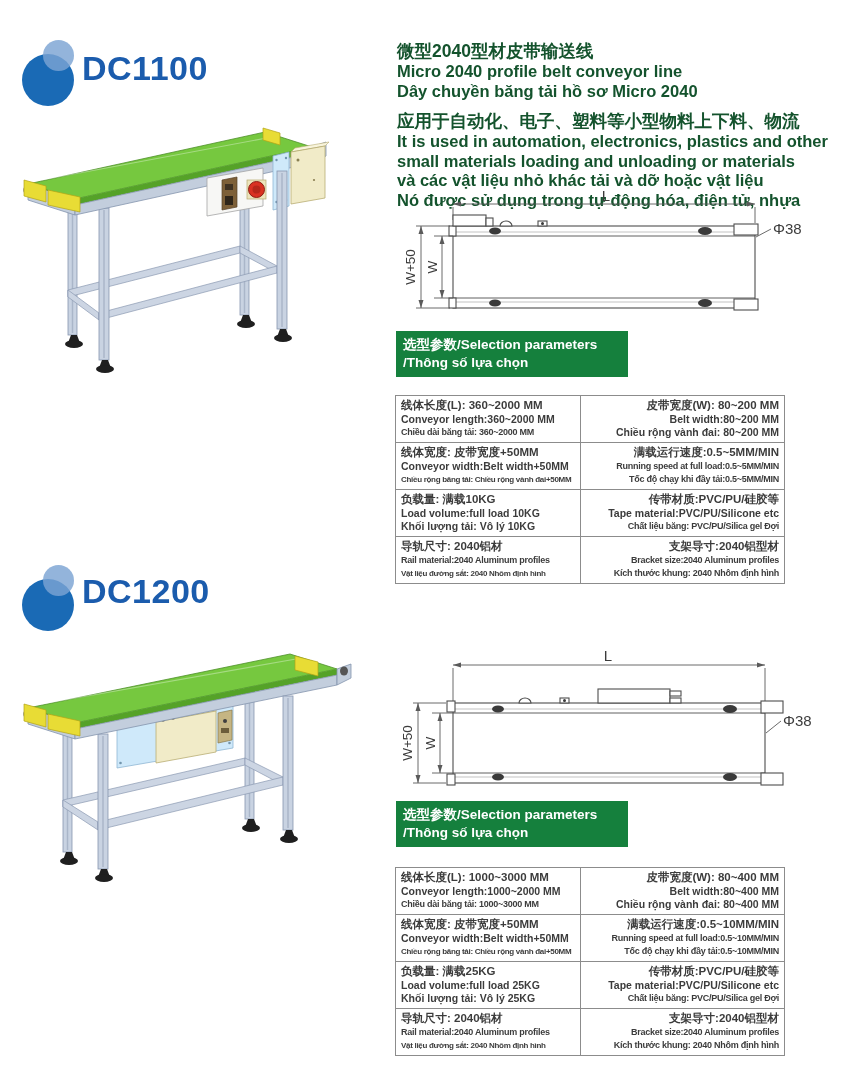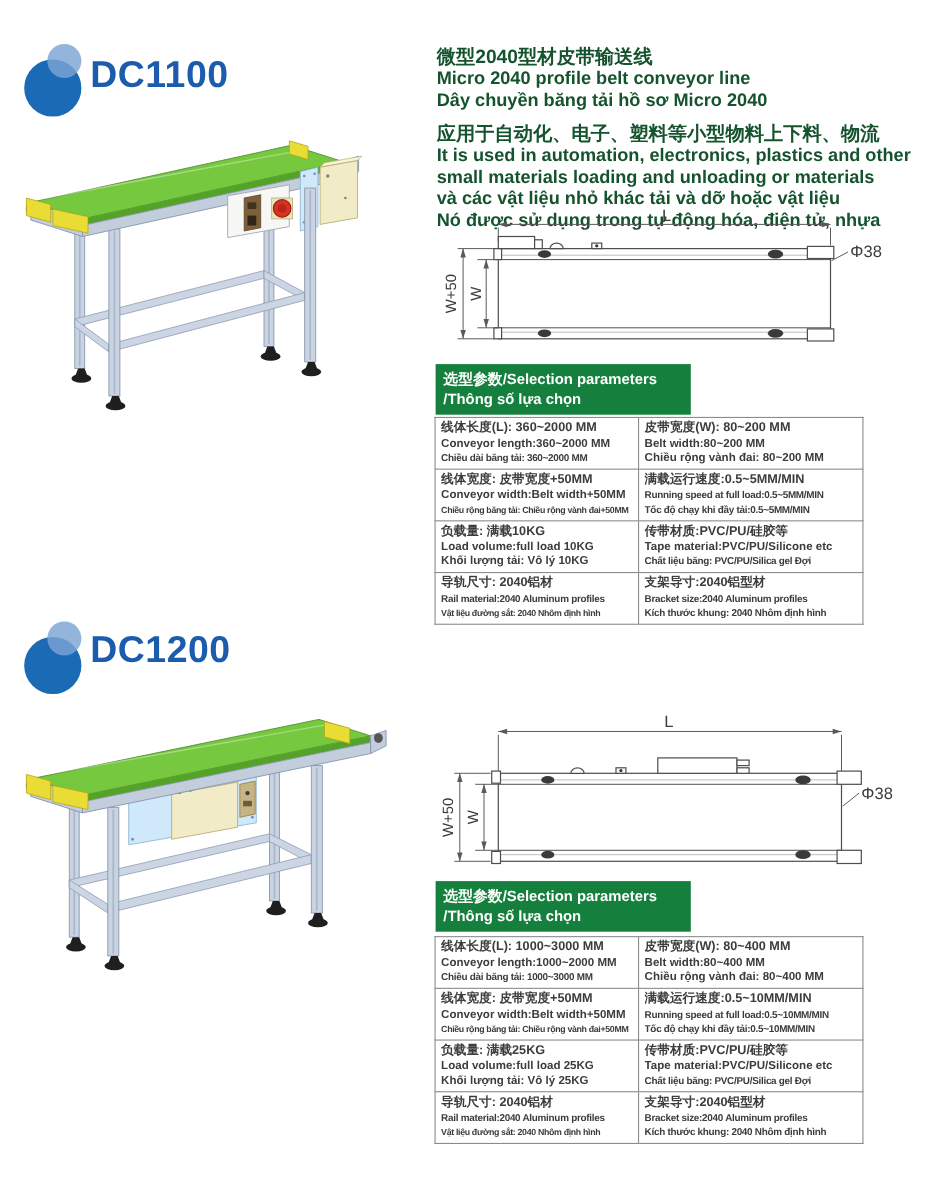--- a/index.html
+++ b/index.html
@@ -24,24 +24,24 @@
   .intro .zh { font-size:17.5px; line-height:22px; }
   .intro .lt { font-size:16.5px; line-height:19.5px; }
   .intro .gap { height:9px; }
 
   
   .param-header { width:232px; background:#15803d; color:#fff; font-weight:bold;
     font-size:13.5px; line-height:18px; padding:5px 7px; }
 
   
   table.specs { border-collapse:collapse; table-layout:fixed; width:389px;
-    border:1.5px solid #7e7e7e; background:#fff; }
+    border:1.5px solid #7e7e7e; background:#fff;margin-top:16px; }
   table.specs td { border:1px solid #8c8c8c; vertical-align:middle;
     padding:2px 5px; height:47px; overflow:hidden; }
-  td.c1 { width:185px; } td.c2 { width:204px; }
+  td.c1 { width:185px; } td.c2 { width:204px;text-align:right; }
   .ln { white-space:nowrap; font-weight:bold; overflow:hidden; }
   .lz { font-size:11.5px; line-height:14.5px; }
   .le,.lv { font-size:10.5px; line-height:13.5px; }
   .sm { font-size:9px; letter-spacing:-0.25px; }
   .xs { font-size:8px; letter-spacing:-0.3px; }
 
   
   .body-shape { fill:#fff; stroke:#4e4e4e; stroke-width:1.1; }
   .thin  { stroke:#4e4e4e; stroke-width:.9; }
   .hair  { stroke:#9a9a9a; stroke-width:.6; }

